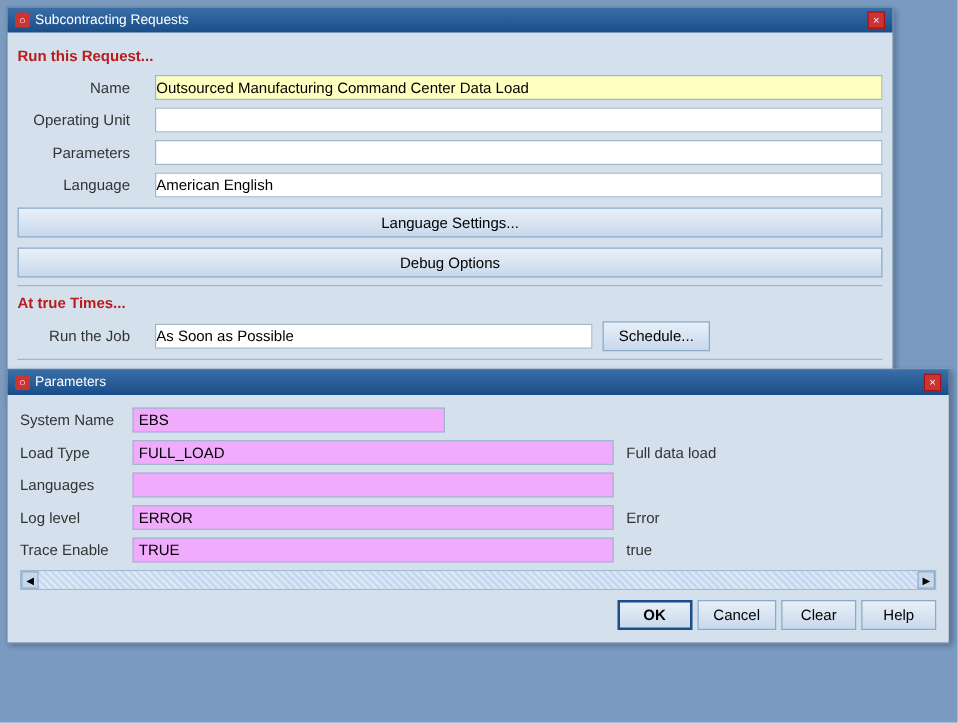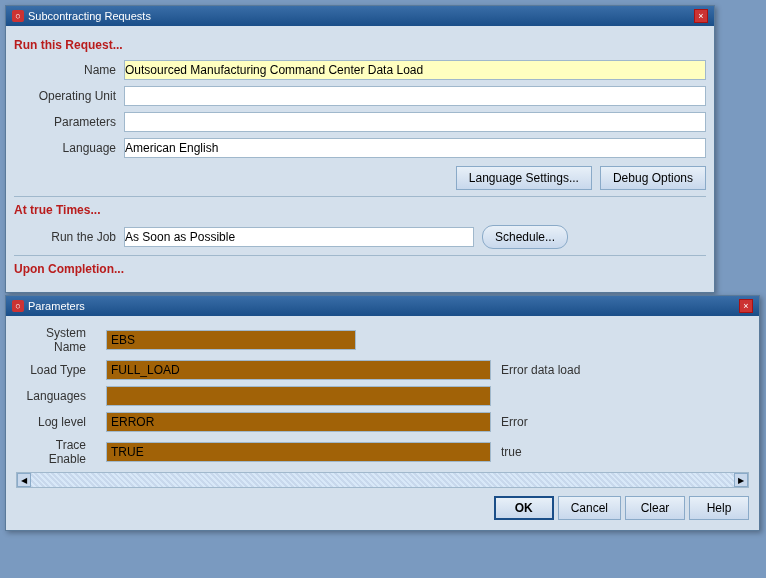--- a/index.html
+++ b/index.html
@@ -77,21 +77,21 @@
 
     .form-row {
       display: flex;
       align-items: center;
       margin-bottom: 6px;
     }
 
     .form-label {
       text-align: right;
       width: 110px;
-      padding-right: 8px;
+      padding-right: 20px;
       color: #333;
       flex-shrink: 0;
     }
 
     .form-input {
       flex: 1;
       height: 20px;
       border: 1px solid #a0b8cc;
       background: white;
       padding: 2px 0;
@@ -102,20 +102,21 @@
     .form-input.highlighted {
       background: #ffffc0;
     }
 
     .button-row {
       display: flex;
       justify-content: flex-end;
       gap: 8px;
       margin-top: 8px;
       margin-bottom: 4px;
+      flex-direction: column;
     }
 
     .btn {
       padding: 3px 12px;
       background: linear-gradient(to bottom, #e8f0f8, #c8d8ec);
       border: 1px solid #8aaac8;
       cursor: pointer;
       font-size: 12px;
       height: 24px;
       min-width: 60px;
@@ -147,32 +148,31 @@
       padding: 10px;
     }
 
     .params-form-row {
       display: flex;
       align-items: center;
       margin-bottom: 6px;
     }
 
     .params-label {
-      text-align: right;
       width: 90px;
-      padding-right: 20px;
+      padding-right: 8px;
       color: #333;
       flex-shrink: 0;
     }
 
     .params-input {
       width: 385px;
       height: 20px;
       border: 1px solid #a0b8cc;
-      background: #a16207;
+      background: #f0abfc;
       padding: 2px 4px;
       font-size: 12px;
     }
 
     .params-input-short {
       width: 250px;
     }
 
     .params-description {
       margin-left: 10px;
@@ -278,21 +278,21 @@
       <button class="btn">Debug Options</button>
     </div>
 
     <hr class="divider">
 
     <div class="section-header">At true Times...</div>
 
     <div class="form-row">
       <span class="form-label">Run the Job</span>
       <input class="form-input" type="text" value="As Soon as Possible" style="flex: 0 0 auto; width: 350px;">
-      <button class="btn" style="margin-left:8px;border-radius:11px;">Schedule...</button>
+      <button class="btn" style="margin-left:8px;">Schedule...</button>
     </div>
 
     <hr class="divider">
 
     <div class="section-header">Upon Completion...</div>
   </div>
 </div>
 
 <div class="params-window">
   <div class="window-titlebar">
@@ -305,21 +305,21 @@
 
   <div class="window-content">
     <div class="params-form-row">
       <span class="params-label">System Name</span>
       <input class="params-input params-input-short" type="text" value="EBS" style="">
     </div>
 
     <div class="params-form-row">
       <span class="params-label">Load Type</span>
       <input class="params-input" type="text" value="FULL_LOAD" style="">
-      <span class="params-description">Error data load</span>
+      <span class="params-description">Full data load</span>
     </div>
 
     <div class="params-form-row">
       <span class="params-label">Languages</span>
       <input class="params-input" type="text" value="" style="">
     </div>
 
     <div class="params-form-row">
       <span class="params-label">Log level</span>
       <input class="params-input" type="text" value="ERROR" style="">

